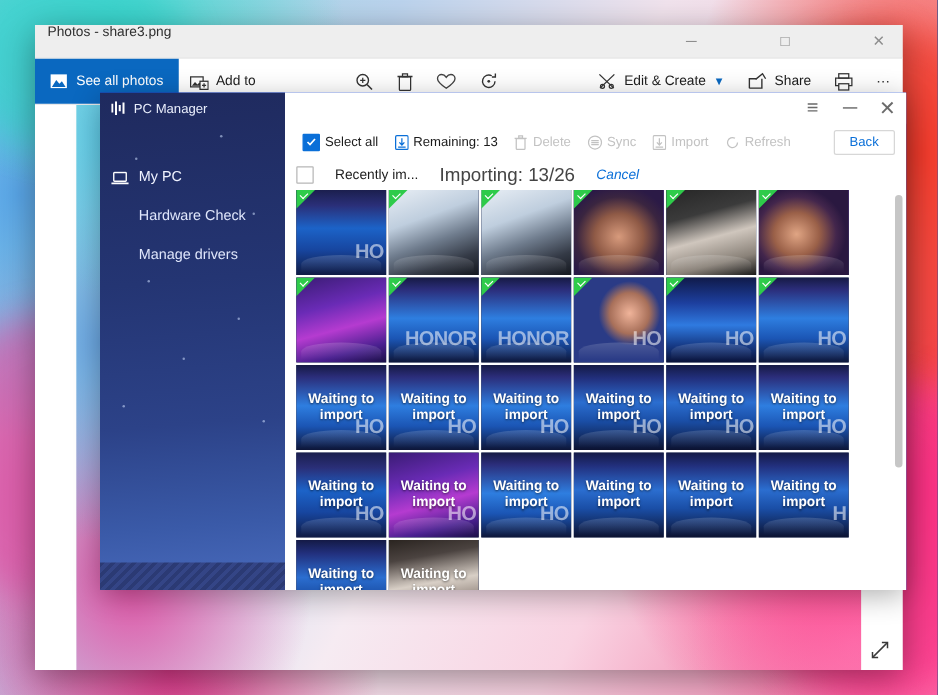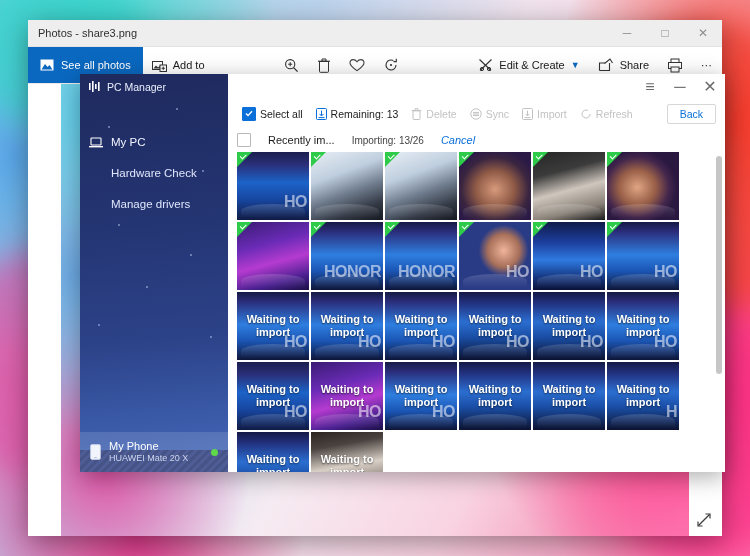--- a/index.html
+++ b/index.html
@@ -25,21 +25,21 @@
   .wp-swirl{position:absolute;border-radius:50%;filter:blur(14px);opacity:.75;}
 
   
   #photos-window{
     position:absolute;left:28px;top:20px;width:694px;height:516px;
     background:#ffffff;box-shadow:0 6px 26px rgba(0,0,0,.38);
     display:flex;flex-direction:column;
   }
   #photos-titlebar{
     height:26px;background:#eeeeee;border-bottom:1px solid #e3e3e3;
-    display:flex;align-items:center;flex:0 0 auto;
+    display:flex;flex:0 0 auto;gap:37px;
   }
   #photos-title{font-size:11px;color:#303030;padding-left:10px;flex:1 1 auto;}
   .wbtn{width:38px;height:26px;display:flex;align-items:center;justify-content:center;
         color:#8d8d8d;font-size:12px;line-height:1;}
 
   
   #photos-toolbar{
     height:36px;background:#fff;border-bottom:1px solid #e9e9e9;
     display:flex;align-items:stretch;flex:0 0 auto;position:relative;
   }
@@ -107,21 +107,21 @@
   .act{display:flex;align-items:center;gap:4px;font-size:10.5px;color:#1b1b1b;padding:3px 5px;}
   .act.disabled{color:#c2c2c2;}
   #select-all-box{width:12px;height:12px;border:1px solid #0a6fd8;background:#0a6fd8;border-radius:1px;
     display:flex;align-items:center;justify-content:center;}
   #back-btn{margin-left:auto;border:1px solid #d7d7d7;border-radius:2px;color:#0a6fd8;
     font-size:10.5px;padding:3px 12px;background:#fff;}
 
   #pcm-grouprow{height:24px;display:flex;align-items:center;gap:17px;padding:0 9px;flex:0 0 auto;}
   #group-check{width:12px;height:12px;border:1px solid #b7b7b7;border-radius:1px;background:#fff;}
   #group-name{font-size:11px;color:#1c1c1c;}
-  #import-status{font-size:10px;color:#444;}
+  #import-status{font-size:15px;color:#444;}
   #cancel-link{font-size:11px;color:#0a6fd8;font-style:italic;}
 
   
   #pcm-gridwrap{flex:1 1 auto;position:relative;overflow:hidden;background:#fff;}
   #pcm-grid{display:grid;grid-template-columns:repeat(6,72px);gap:2px 2px;
     padding:0 0 0 9px;}
   .tile{width:72px;height:68px;position:relative;overflow:hidden;background:#13204a;}
   .tile .art{position:absolute;inset:0;}
   .badge{position:absolute;left:0;top:0;width:0;height:0;
     border-left:15px solid #2ecb4a;border-bottom:15px solid transparent;}
@@ -347,33 +347,20 @@
         <span>Hardware Check</span>
       </div>
       <div class="nav-item sub">
         <span>Manage drivers</span>
       </div>
     </div>
 
     <div class="sb-spacer"></div>
     <div class="stripes"></div>
 
-    <div id="my-phone">
-      <span class="ico">
-        <svg width="11" height="16" viewBox="0 0 11 16">
-          <rect x="0.6" y="0.6" width="9.8" height="14.8" rx="1.4" fill="#f2f4fb" stroke="#c9d1e8" stroke-width="0.8"></rect>
-          <rect x="4" y="13" width="3" height="0.9" rx="0.45" fill="#b9c2dd"></rect>
-        </svg>
-      </span>
-      <span class="txt">
-        <span class="pname">My Phone</span>
-        <span class="pmodel">HUAWEI Mate 20 X</span>
-      </span>
-      <span id="status-dot"></span>
-    </div>
   </div>
 
   <div id="pcm-main">
 
     <div id="pcm-titlebar">
       <div class="pbtn">
         <span>≡</span>
       </div>
       <div class="pbtn">
         <span>─</span>

